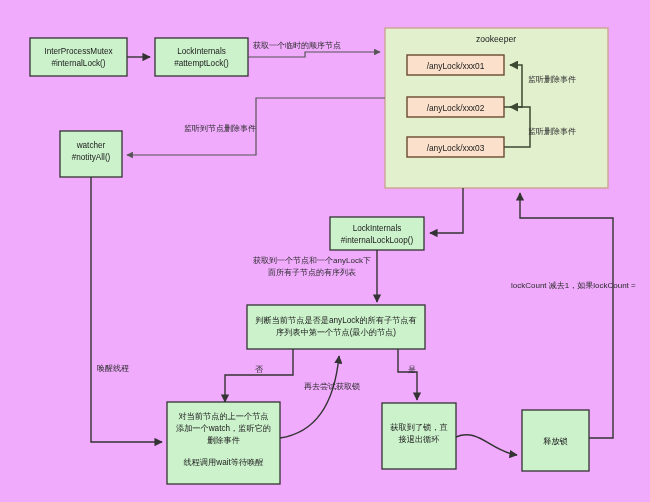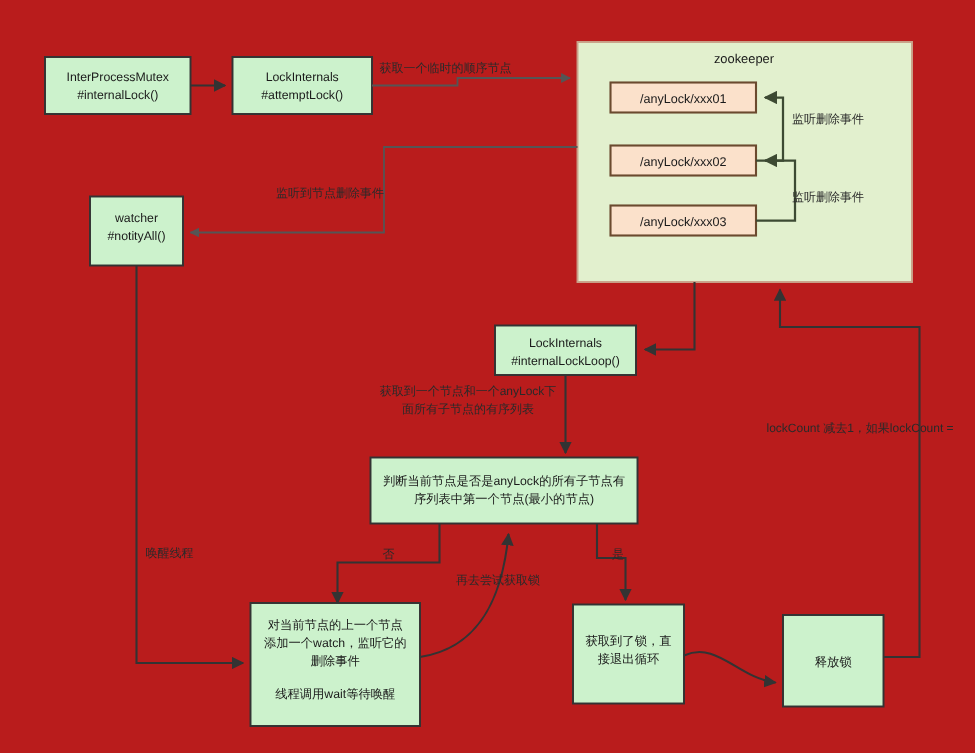--- a/index.html
+++ b/index.html
@@ -10,21 +10,21 @@
   body {
     width: 650px;
     height: 502px;
     overflow: hidden;
     font-family: "Liberation Sans", "DejaVu Sans", sans-serif;
   }
   #diagram-root {
     position: relative;
     width: 650px;
     height: 502px;
-    background: #b91c1c;
+    background: #f0abfc;
   }
   svg.canvas {
     position: absolute;
     top: 0;
     left: 0;
     width: 650px;
     height: 502px;
   }
   .node-rect {
     fill: #ccf2cc;

